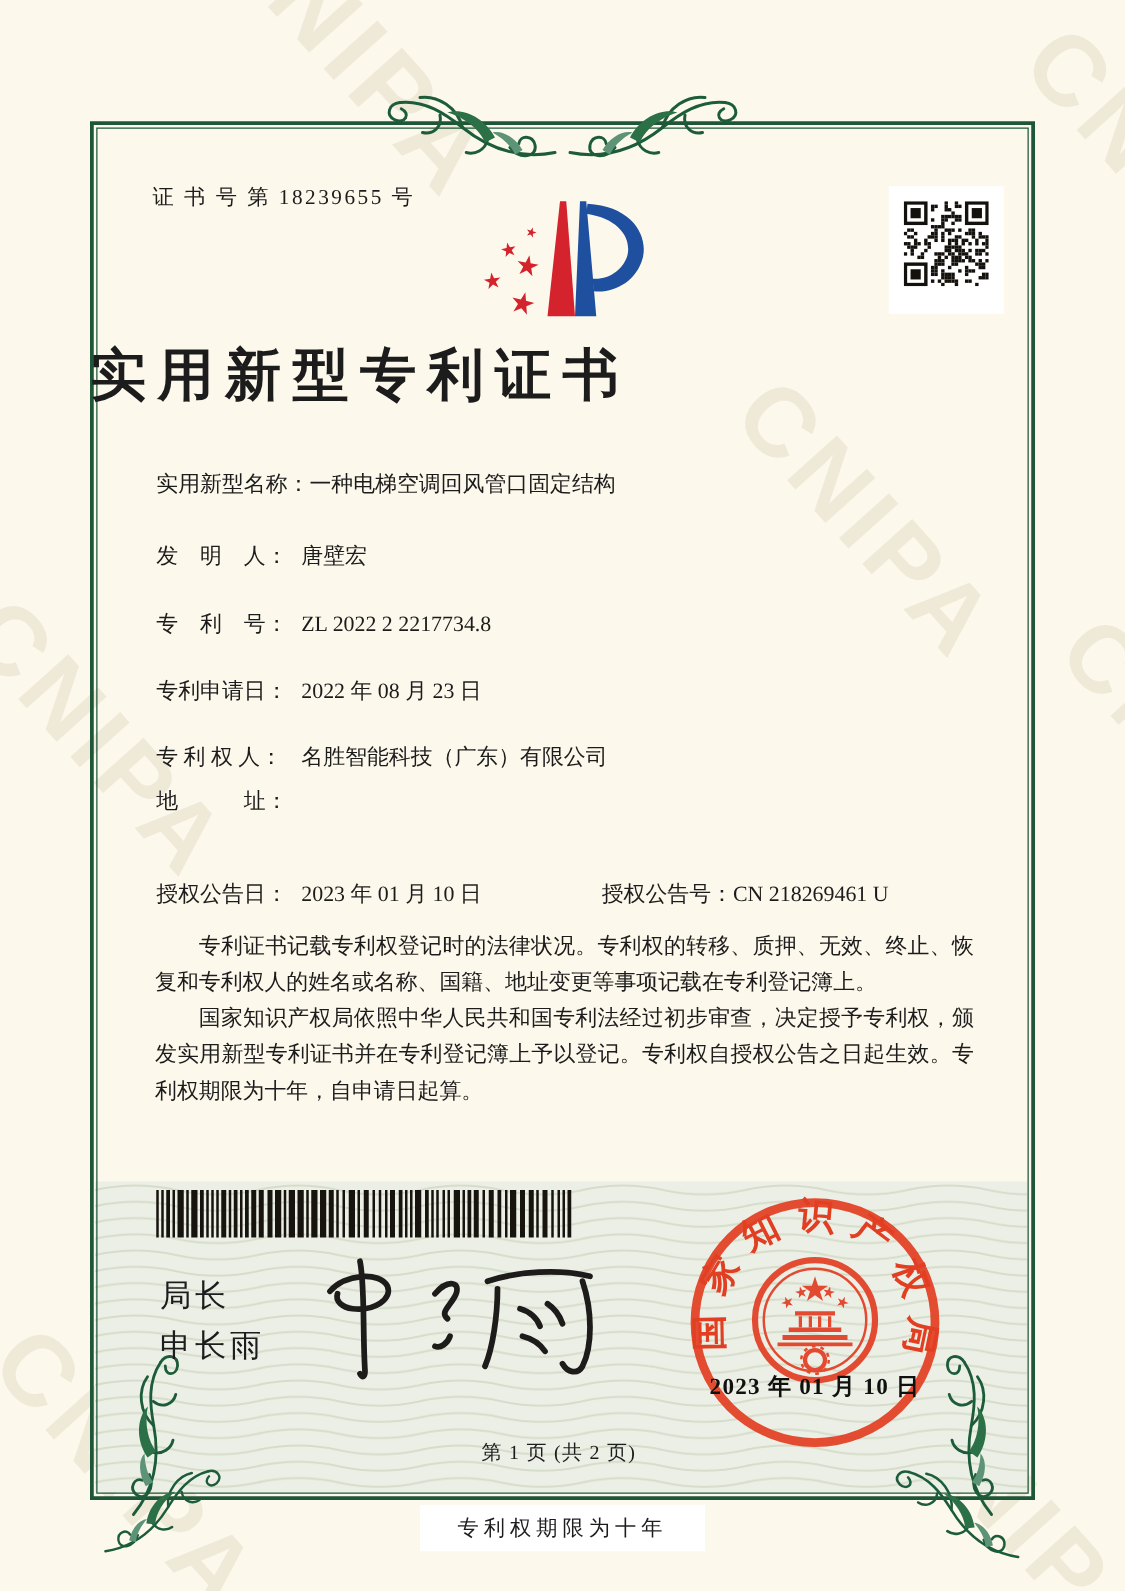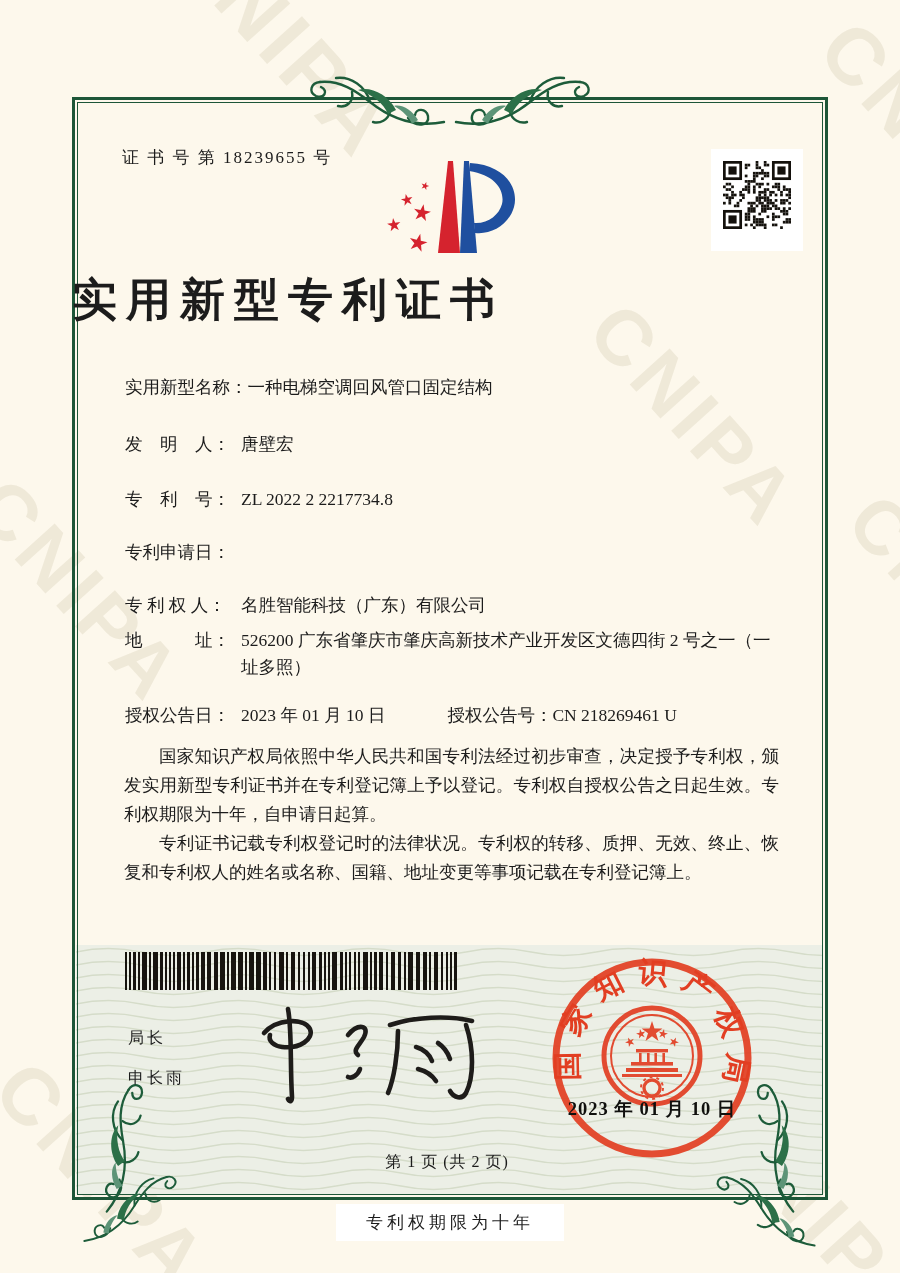--- a/index.html
+++ b/index.html
@@ -42,29 +42,29 @@
   .title{
     position:absolute;left:72px;top:270px;width:750px;
     text-align:left;font-size:45px;font-weight:bold;letter-spacing:9px;
   }
   .fields{position:absolute;left:125px;top:374px;width:656px;font-size:17.5px;}
   .frow{position:absolute;left:0;display:flex;width:656px;line-height:27px;}
   .f-label{white-space:pre;flex:none;min-width:116px;}
   .f-value{flex:1;}
   .frow.two-col{justify-content:flex-start;}
   .frow.two-col .pair{display:flex;}
-  .frow.two-col .pair + .pair{margin-left:62px;}
+  .frow.two-col .pair + .pair{margin-left:96px;}
   .paras{
     position:absolute;left:124px;top:742px;width:655px;
     font-size:17.5px;line-height:29px;text-align:justify;
   }
   .paras p{margin:0;text-indent:2em;}
   .barcode{position:absolute;left:125px;top:952px;width:340px;height:38px;display:flex;align-items:stretch;}
   .barcode div{background:#17140f;}
-  .officer{position:absolute;left:128px;top:1018px;font-size:16px;letter-spacing:3px;line-height:40px;}
+  .officer{position:absolute;left:128px;top:1018px;font-size:25px;letter-spacing:3px;line-height:40px;}
   .sig{position:absolute;left:248px;top:995px;width:240px;height:115px;}
   .seal{position:absolute;left:546px;top:952px;width:212px;height:212px;}
   .seal-date{
     position:absolute;left:552px;top:1096px;width:200px;text-align:center;
     font-size:18.5px;font-weight:bold;color:#10100e;letter-spacing:1px;
   }
   .page-no{position:absolute;left:72px;top:1152px;width:750px;text-align:center;font-size:16px;letter-spacing:1px;}
   .cont-note{position:absolute;left:0;top:1204px;width:900px;text-align:center;}
   .cont-note span{
     display:inline-block;background:#ffffff;padding:7px 30px;
@@ -354,44 +354,44 @@
     <div class="frow" style="top:57px">
       <span class="f-label">发　明　人：</span>
       <span class="f-value">唐壁宏</span>
     </div>
     <div class="frow" style="top:112px">
       <span class="f-label">专　利　号：</span>
       <span class="f-value">ZL 2022 2 2217734.8</span>
     </div>
     <div class="frow" style="top:165px">
       <span class="f-label">专利申请日：</span>
+      <span class="f-value">2022 年 08 月 23 日</span>
     </div>
     <div class="frow" style="top:218px">
       <span class="f-label">专 利 权 人：</span>
       <span class="f-value">名胜智能科技（广东）有限公司</span>
     </div>
     <div class="frow" style="top:253px">
       <span class="f-label">地　　　址：</span>
-      <span class="f-value">526200 广东省肇庆市肇庆高新技术产业开发区文德四街 2 号之一（一址多照）</span>
     </div>
     <div class="frow two-col" style="top:328px">
       <span class="pair">
         <span class="f-label">授权公告日：</span>
         <span>2023 年 01 月 10 日</span>
       </span>
       <span class="pair">
         <span class="f-label" style="min-width:0">授权公告号：</span>
         <span>CN 218269461 U</span>
       </span>
     </div>
   </div>
 
   <div class="paras">
+    <p>专利证书记载专利权登记时的法律状况。专利权的转移、质押、无效、终止、恢复和专利权人的姓名或名称、国籍、地址变更等事项记载在专利登记簿上。</p>
     <p>国家知识产权局依照中华人民共和国专利法经过初步审查，决定授予专利权，颁发实用新型专利证书并在专利登记簿上予以登记。专利权自授权公告之日起生效。专利权期限为十年，自申请日起算。</p>
-    <p>专利证书记载专利权登记时的法律状况。专利权的转移、质押、无效、终止、恢复和专利权人的姓名或名称、国籍、地址变更等事项记载在专利登记簿上。</p>
   </div>
 
   <div class="barcode" id="barcode">
       <div style="width: 2px; margin-right: 2px; flex: 0 0 auto;"></div>
       <div style="width: 2px; margin-right: 2px; flex: 0 0 auto;"></div>
       <div style="width: 3px; margin-right: 2px; flex: 0 0 auto;"></div>
       <div style="width: 2px; margin-right: 2px; flex: 0 0 auto;"></div>
       <div style="width: 5px; margin-right: 2px; flex: 0 0 auto;"></div>
       <div style="width: 2px; margin-right: 2px; flex: 0 0 auto;"></div>
       <div style="width: 5px; margin-right: 2px; flex: 0 0 auto;"></div>

